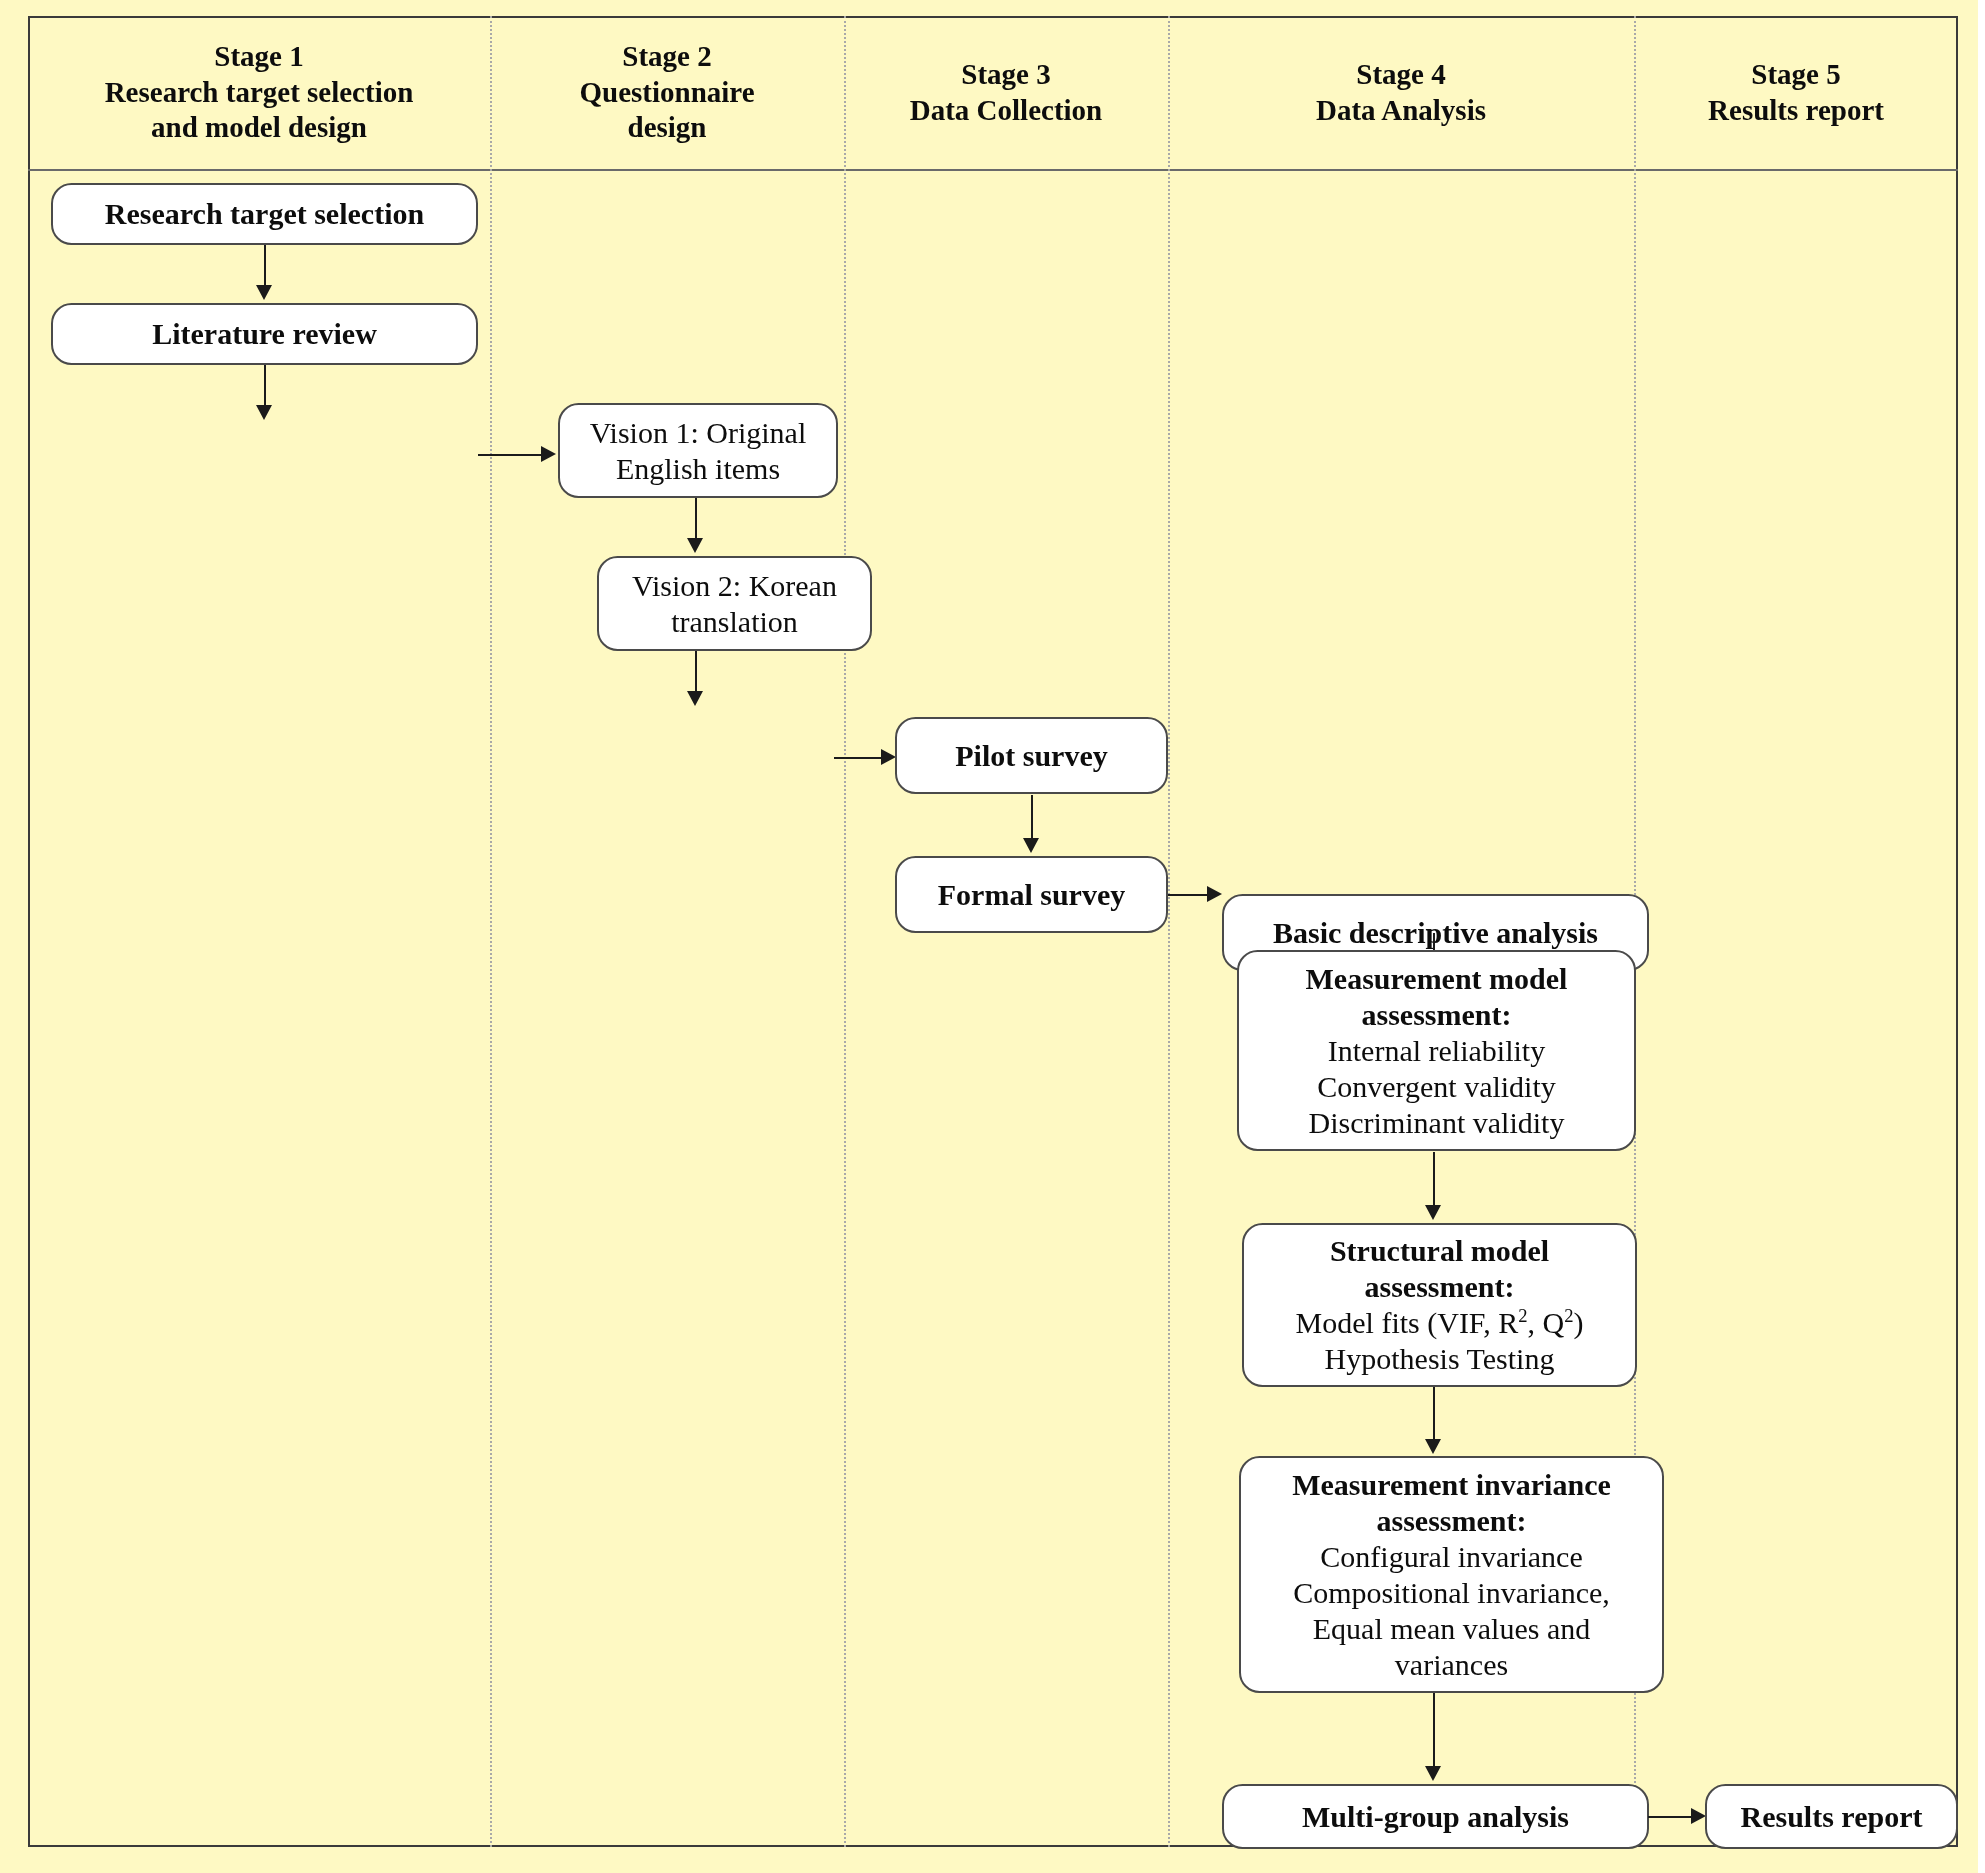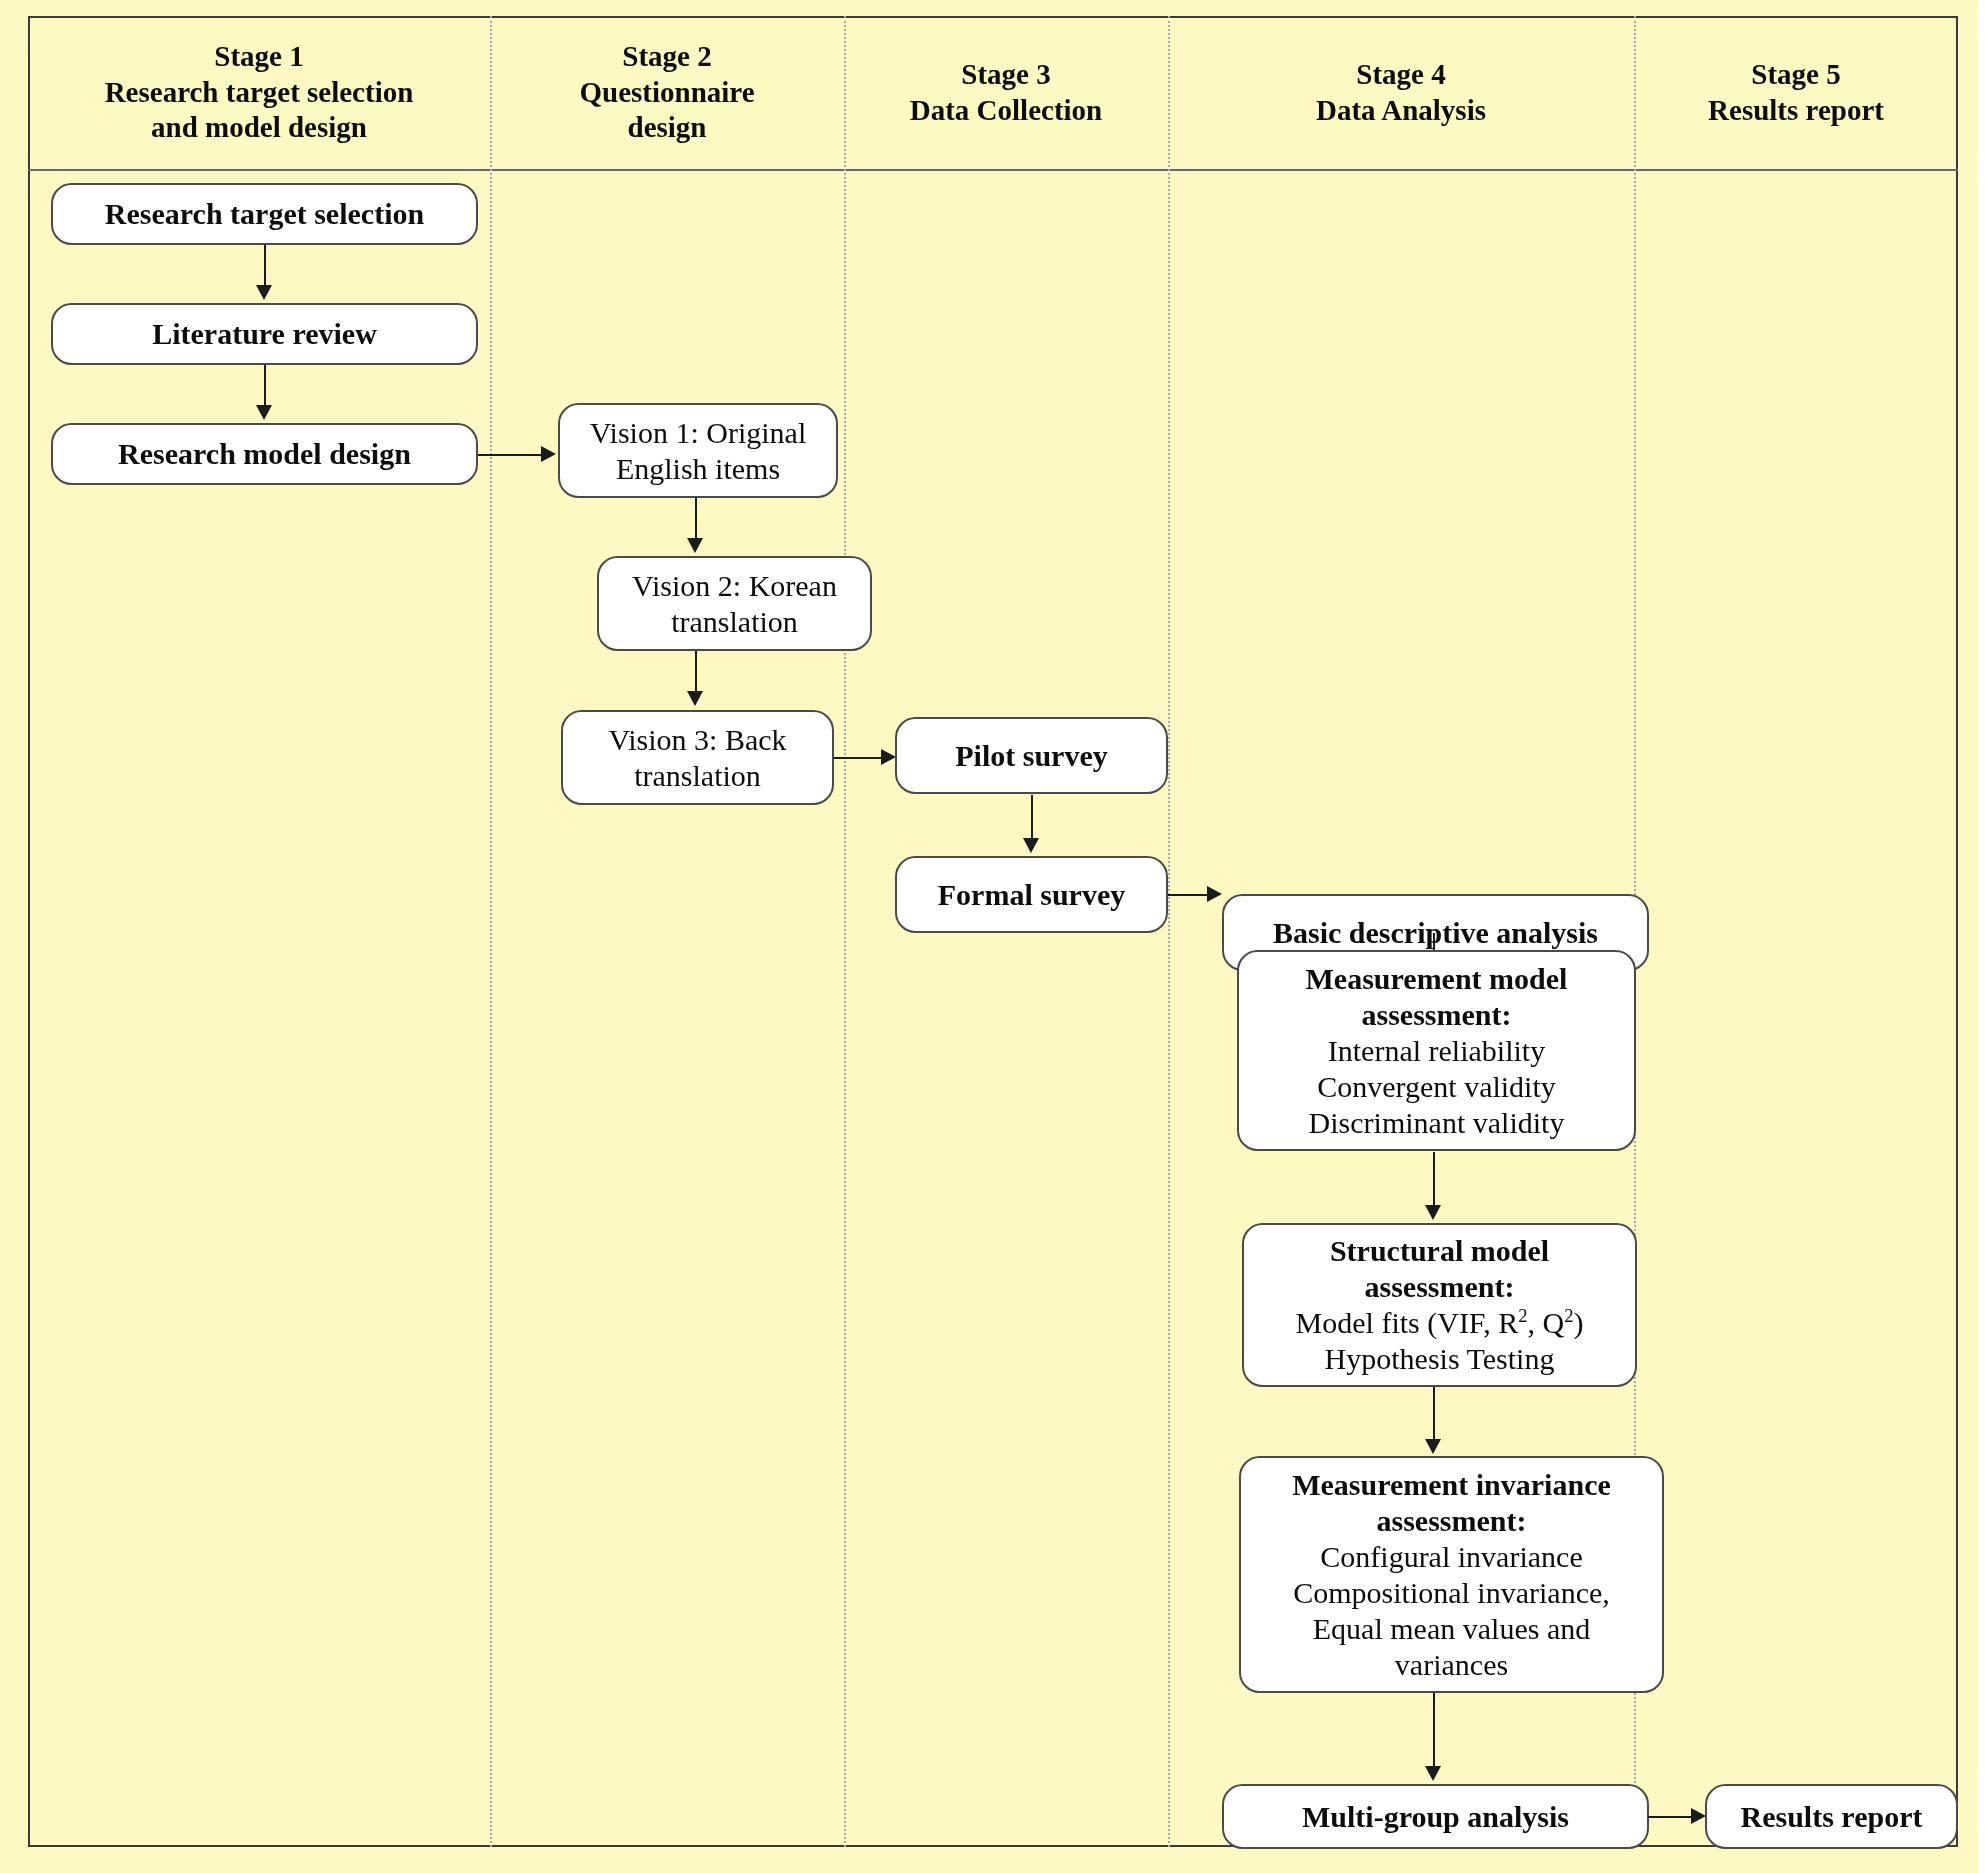--- a/index.html
+++ b/index.html
@@ -173,23 +173,20 @@
   <div class="conn-v" style="left:264px; top:245px; height:43px;"></div>
   <div class="arrow-down" style="left:256px; top:285px;"></div>
 
   <div class="node bold" style="left:51px; top:303px; width:427px; height:62px;">
     <span class="inner">Literature review</span>
   </div>
 
   <div class="conn-v" style="left:264px; top:365px; height:43px;"></div>
   <div class="arrow-down" style="left:256px; top:405px;"></div>
 
-  <div class="node bold" style="left:51px; top:423px; width:427px; height:62px;">
-    <span class="inner">Research model design</span>
-  </div>
 
   <div class="conn-h" style="left:478px; top:454px; width:65px;"></div>
   <div class="arrow-right" style="left:541px; top:446px;"></div>
 
   <div class="node" style="left:558px; top:403px; width:280px; height:95px;">
     <span class="inner">
       <b>Vision 1</b><span class="reg">: Original English items</span>
     </span>
   </div>
 
@@ -198,25 +195,20 @@
 
   <div class="node" style="left:558px; top:556px; width:275px; height:95px;margin-left:39px;">
     <span class="inner">
       <b>Vision 2</b><span class="reg">: Korean translation</span>
     </span>
   </div>
 
   <div class="conn-v" style="left:695px; top:651px; height:43px;"></div>
   <div class="arrow-down" style="left:687px; top:691px;"></div>
 
-  <div class="node" style="left:561px; top:710px; width:273px; height:95px;">
-    <span class="inner">
-      <b>Vision 3</b><span class="reg">: Back translation</span>
-    </span>
-  </div>
 
   <div class="conn-h" style="left:834px; top:757px; width:49px;"></div>
   <div class="arrow-right" style="left:881px; top:749px;"></div>
 
   <div class="node bold" style="left:895px; top:717px; width:273px; height:77px;">
     <span class="inner">Pilot survey</span>
   </div>
 
   <div class="conn-v" style="left:1031px; top:795px; height:46px;"></div>
   <div class="arrow-down" style="left:1023px; top:838px;"></div>

